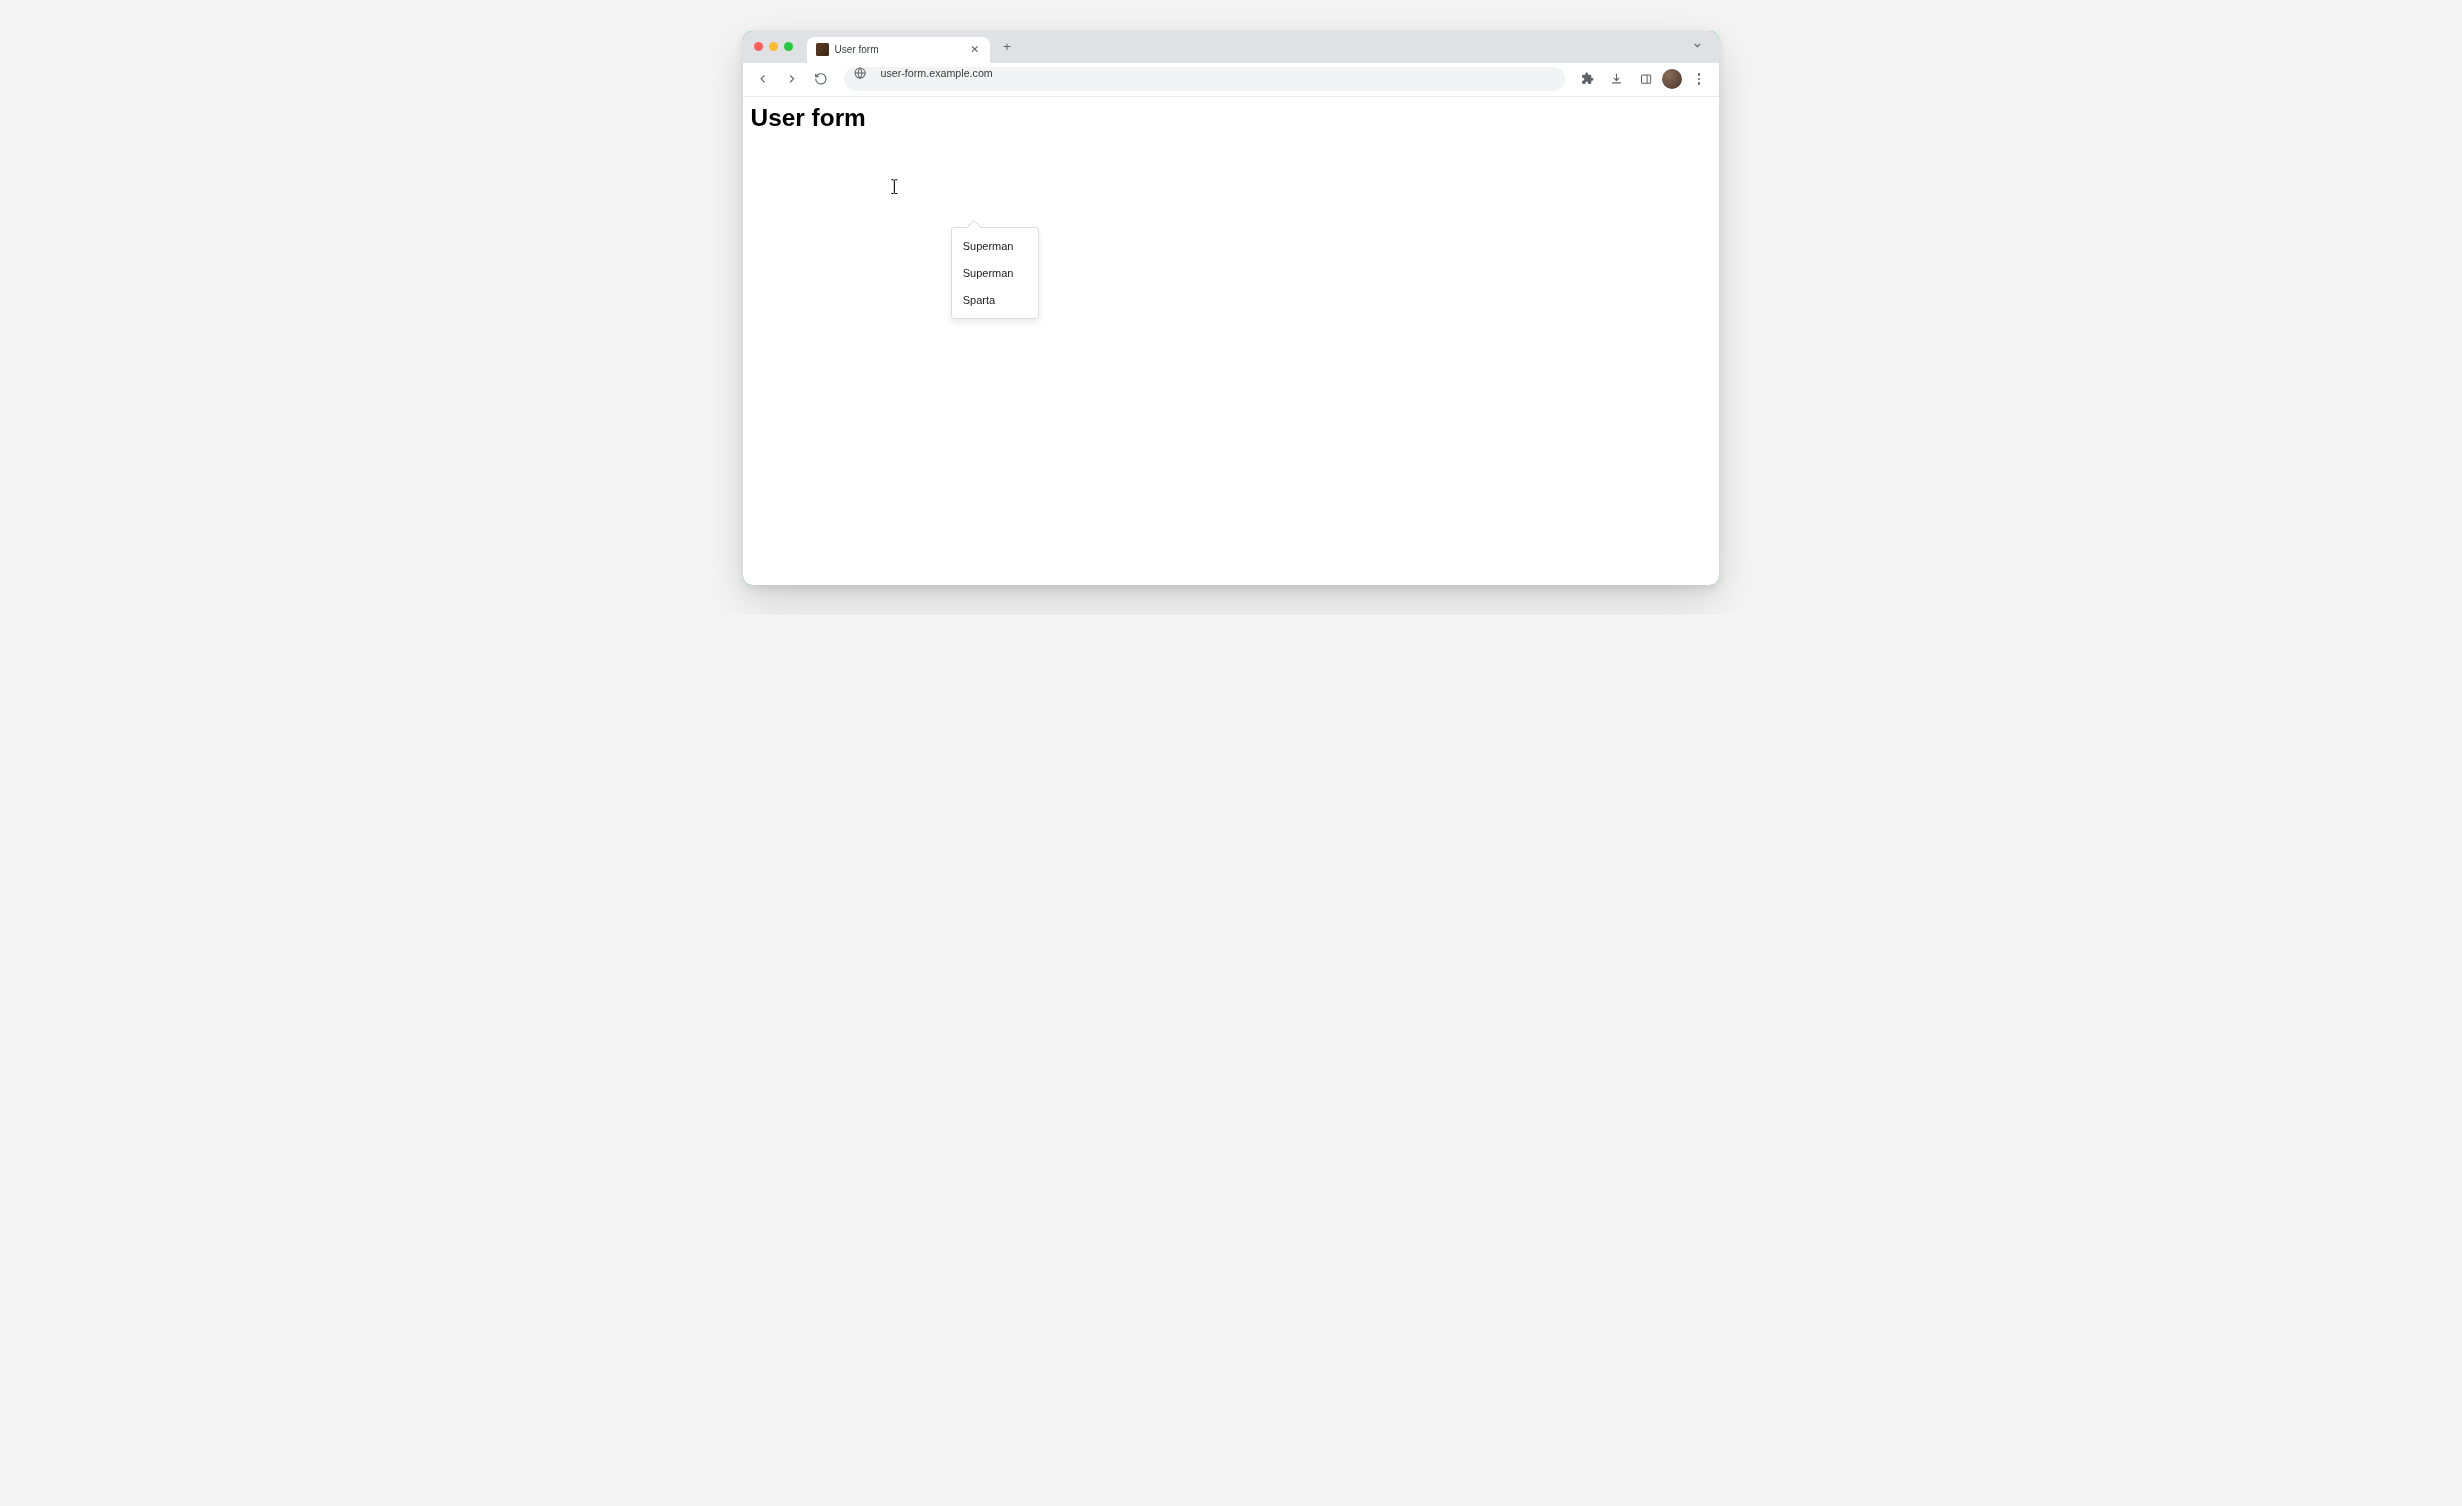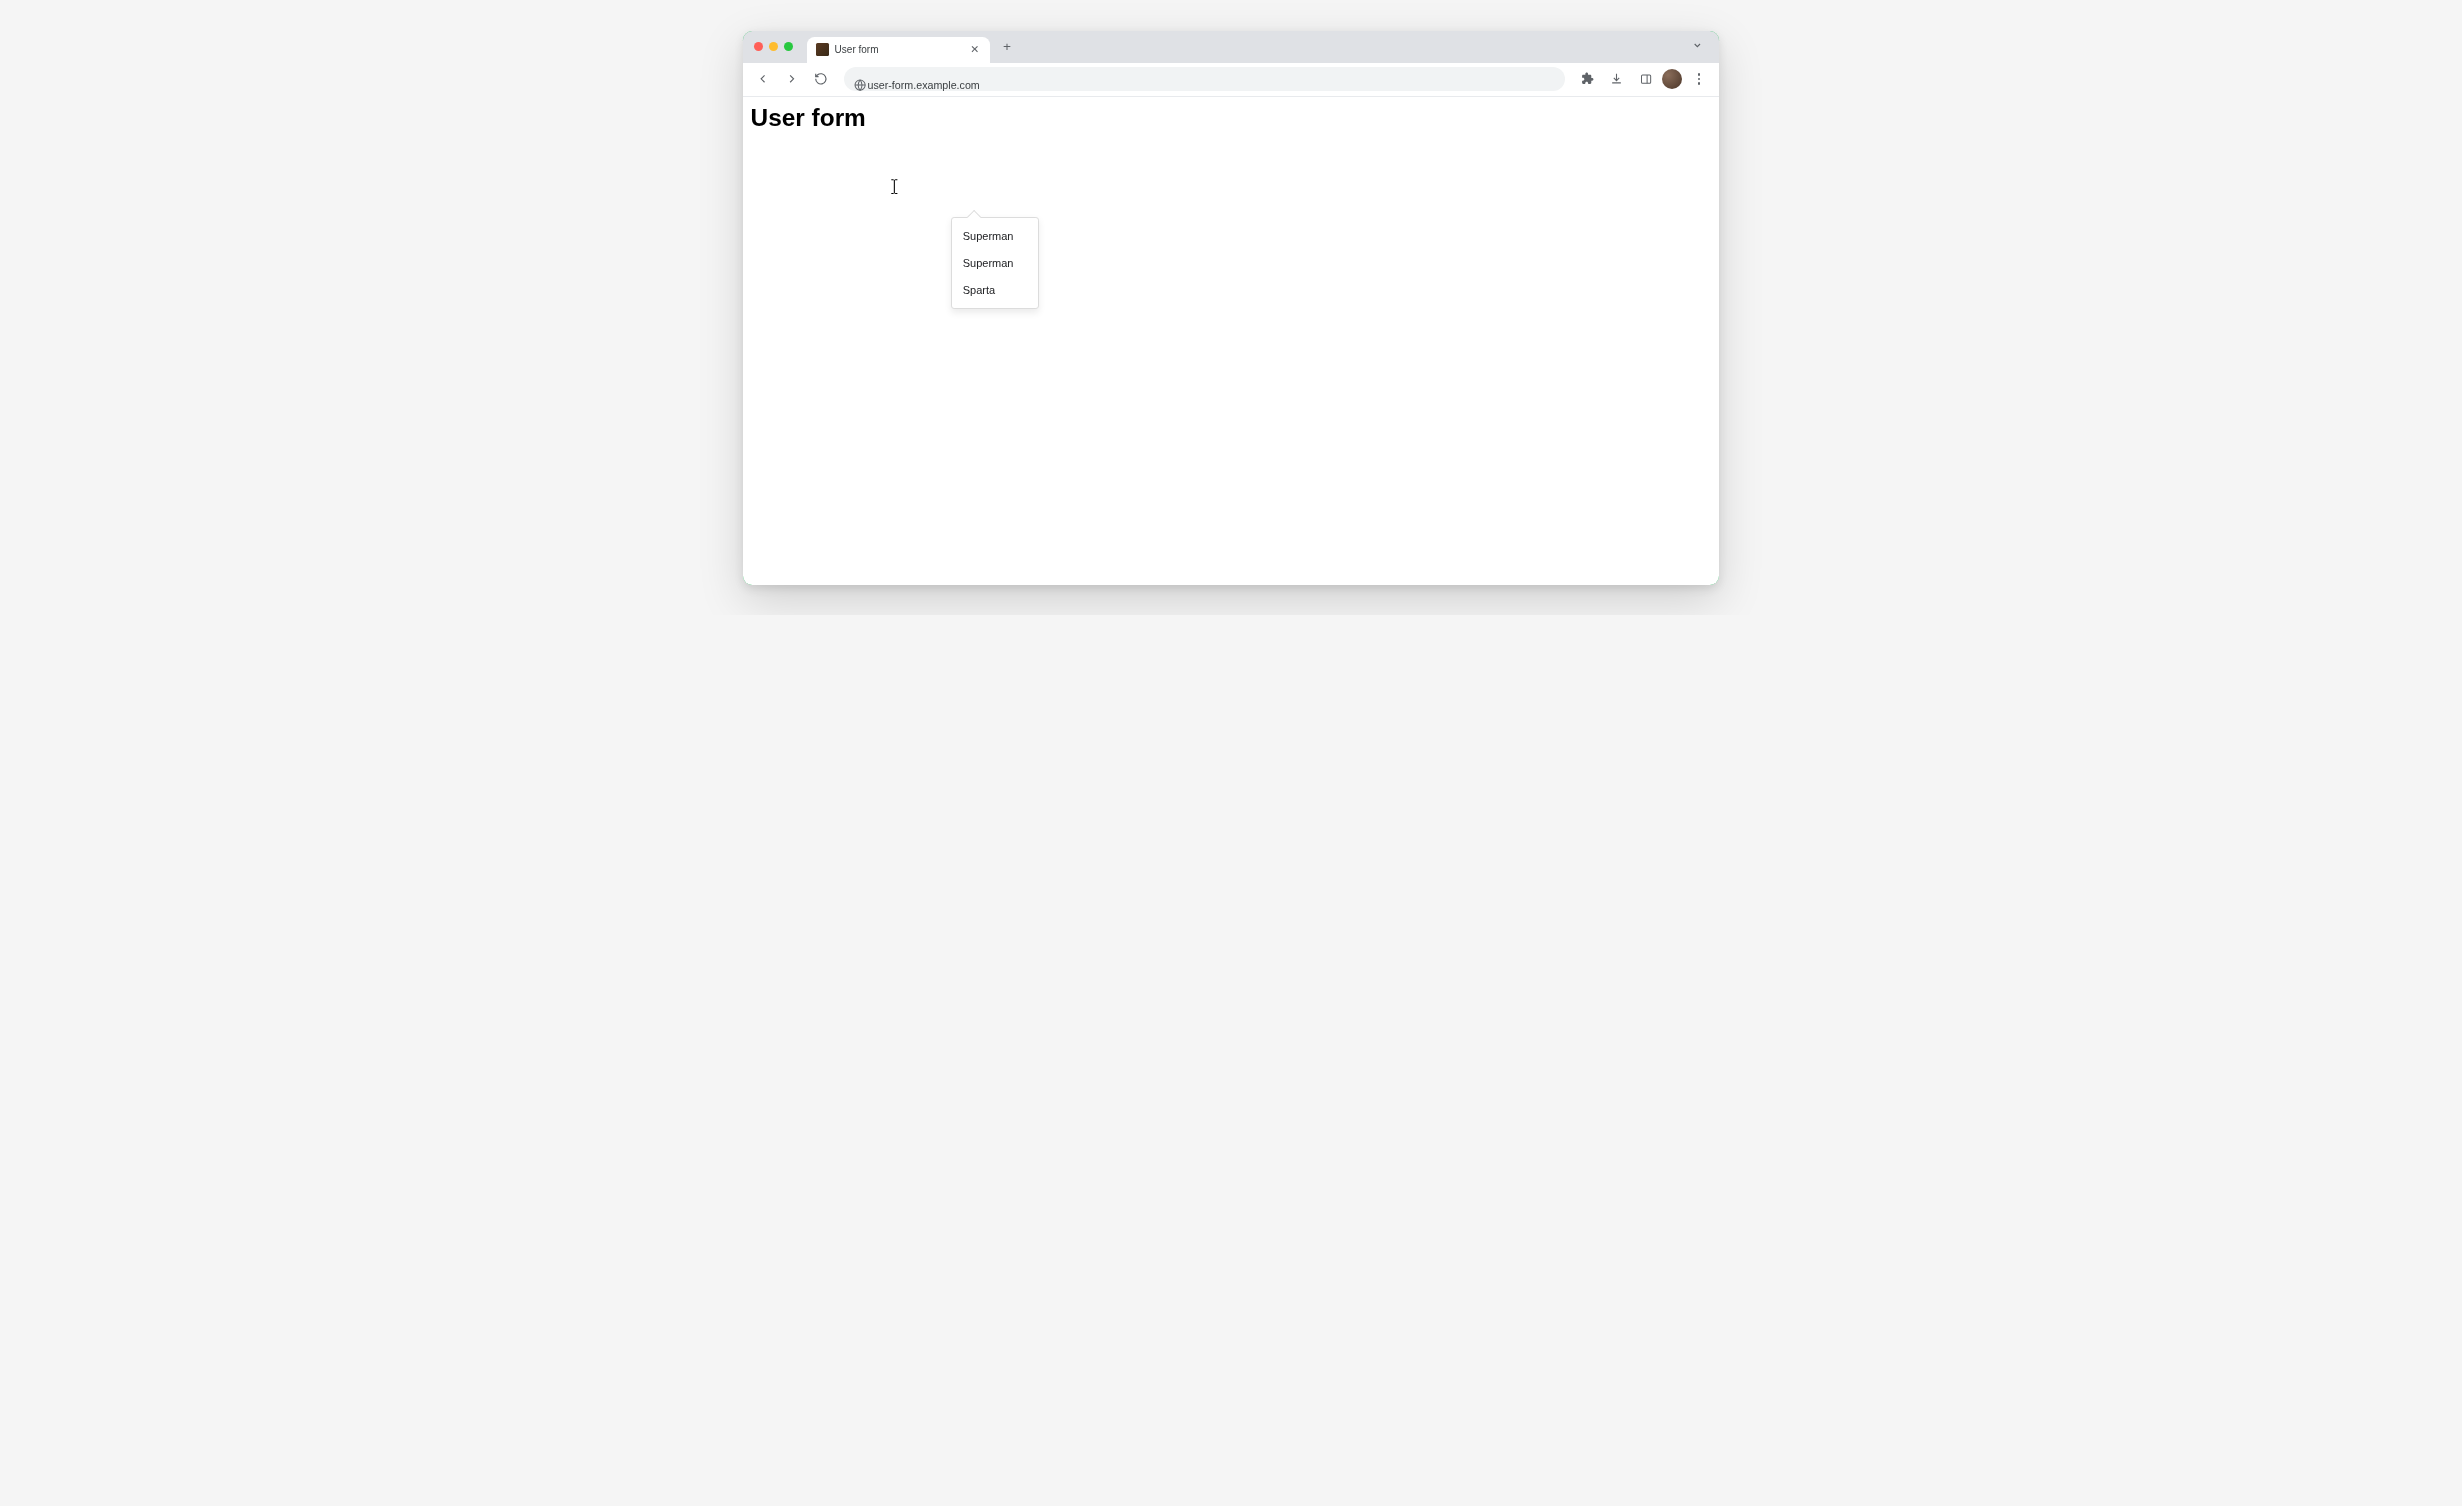--- a/index.html
+++ b/index.html
@@ -118,23 +118,23 @@
     .nav-btn svg {
       width: 13.7px;
       height: 13.7px;
     }
     .omnibox {
       flex: 1;
       height: 24.4px;
       background: #f1f3f4;
       border-radius: 12.2px;
       display: flex;
-      align-items: flex-end;
+      align-items: flex-start;
       padding: 0 10.7px;
-      gap: 1px;
+      gap: 14px;
       margin: 0 6.1px;
       color: #3c4043;
       font-size: 10.7px;
     }
     .site-icon {
       width: 12.2px;
       height: 12.2px;
       display: flex;
       align-items: center;
       justify-content: center;
@@ -215,21 +215,21 @@
       background: #efefef;
       border: 0.8px solid #8f8f8f;
       border-radius: 2.3px;
       cursor: pointer;
       font-family: Helvetica, Arial, sans-serif;
       margin-left: 3.1px;
     }
     .autocomplete {
       position: absolute;
       left: 208px;
-      top: 120px;
+      top: 130px;
       width: 88px;
       background: #fff;
       border: 0.8px solid #dcdcdc;
       border-radius: 3.1px;
       box-shadow: 0 3.1px 7.6px rgba(0,0,0,0.08);
       padding: 4.6px 0;
     }
     .autocomplete::before {
       content: "";
       position: absolute;

